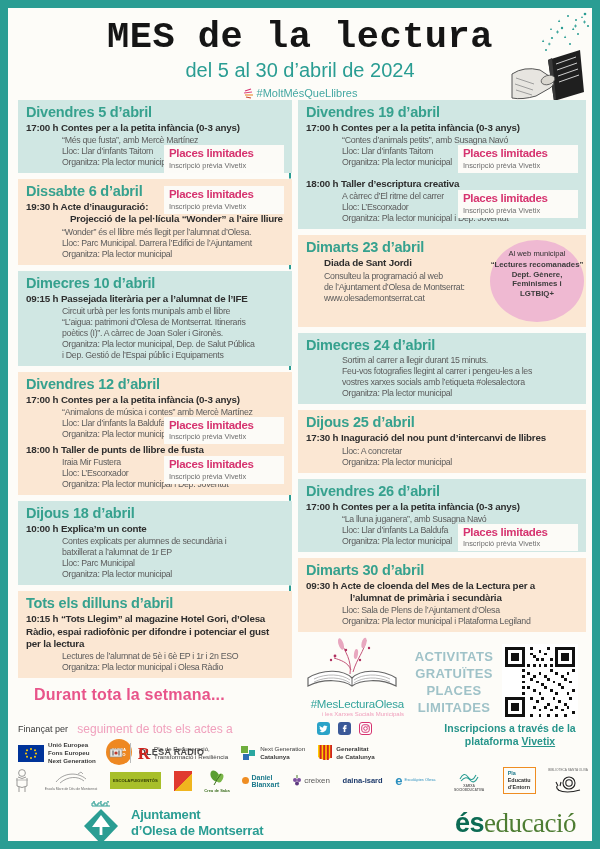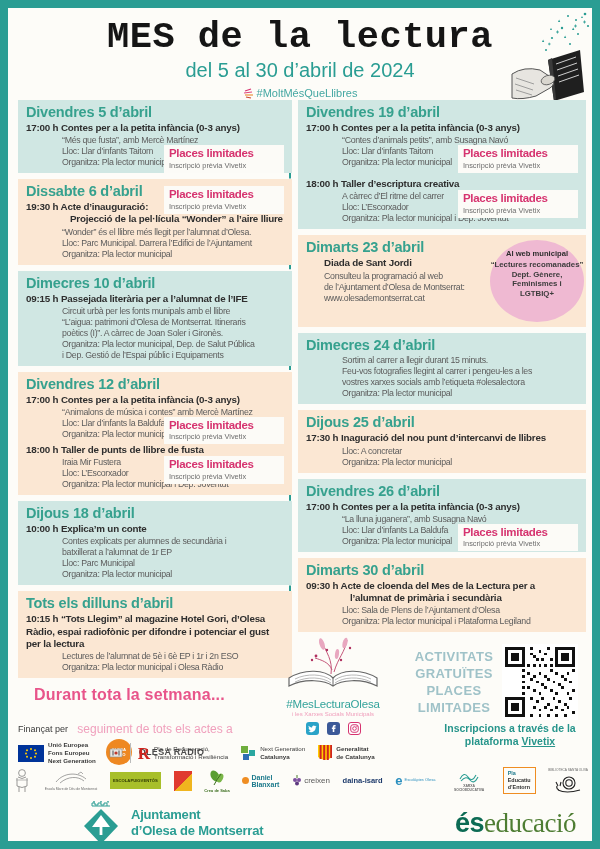--- a/index.html
+++ b/index.html
@@ -27,33 +27,33 @@
   .evt + .evt{margin-top:4px}
   .evt-line{font-size:9.8px;font-weight:700;color:#2e2e2e;line-height:1.25;padding-left:44px;text-indent:-44px;letter-spacing:-.2px}
   .evt-line.noindent{padding-left:0;text-indent:0}
   .evt-sub{margin-left:44px;font-size:9.8px;font-weight:700;color:#2e2e2e;line-height:1.25;letter-spacing:-.2px}
   .details{margin-left:36px;font-size:8.8px;color:#5c5c5c;line-height:1.25;letter-spacing:-.3px;margin-top:1px}
   .details.tight{margin-left:18px;max-width:190px}
   .badge{position:absolute;right:0;width:120px;background:#fcfbf7;padding:2px 5px 3px;text-align:left}
   .badge .p{color:#d6336f;font-weight:700;font-size:11.5px;letter-spacing:-.3px;line-height:1.1}
   .badge .n{color:#6d6d6d;font-size:7.4px;margin-top:1px}
   .circle-pink{position:absolute;right:2px;top:5px;width:94px;height:82px;background:#efb9d2;border-radius:50%;text-align:center;padding-top:9px;line-height:1.2}
-  .circle-pink .c1{font-size:7.6px;font-weight:700;color:#2e2e2e}
+  .circle-pink .c1{font-size:7.6px;font-weight:400;color:#2e2e2e}
   .circle-pink .c2{font-size:7.8px;font-weight:700;color:#3c3c3c;margin-top:2px}
 
   
   .week{margin-top:4px;padding:2px 6px}
   .week-title{color:#e8548a;font-size:16px;font-weight:700;margin-left:10px;letter-spacing:.2px}
   .week-sub{color:#f0a0bd;font-size:12px;text-align:center;margin-top:18px}
   .week-logo-row{display:flex;align-items:center;justify-content:center;gap:7px;margin-top:3px}
   .radio-circle{width:26px;height:26px;border-radius:50%;background:#ee8822;color:#fff;font-size:4.2px;font-weight:700;display:flex;align-items:center;justify-content:center;text-align:center;line-height:1.2}
   .radio-label{font-size:9px;font-weight:700;color:#4c4c4c;letter-spacing:.3px}
 
   
-  .book-block{position:absolute;left:265px;top:626px;width:120px;text-align:center}
+  .book-block{position:absolute;left:276px;top:626px;width:120px;text-align:right}
   .mlo-hashtag{color:#33a39b;font-size:11.5px;margin-top:-2px;letter-spacing:-.2px}
   .mlo-sub{color:#f0a0bd;font-size:6px;margin-top:1px}
   .social-row{display:flex;justify-content:center;gap:8px;margin-top:5px}
   .social-row .ic{width:13px;height:13px;border-radius:3px;display:flex;align-items:center;justify-content:center}
   .ic.tw{background:#2aa3c8}
   .ic.fb{background:#3b5998}
   .ic.ig{background:#fff;border:1.4px solid #d6336f}
   .activitats{position:absolute;left:396px;top:640px;width:100px;text-align:center;color:#9fc2c8;font-weight:700;font-size:13px;line-height:1.32;letter-spacing:.4px}
   .qr{position:absolute;left:494px;top:636px;width:76px;height:76px;background:#fff;padding:3px}
   .inscripcions{position:absolute;left:402px;top:714px;width:200px;text-align:center;color:#27958b;font-size:10.5px;font-weight:700;line-height:1.25}

